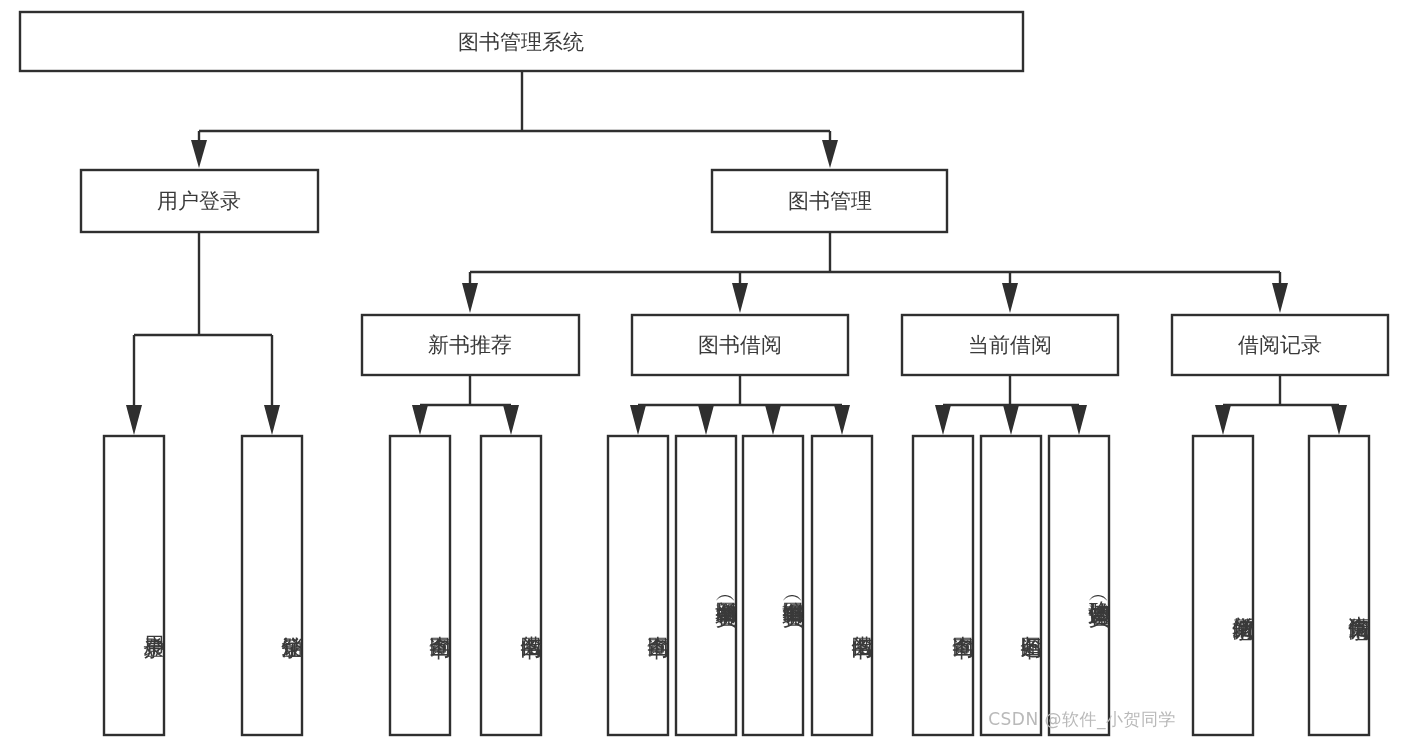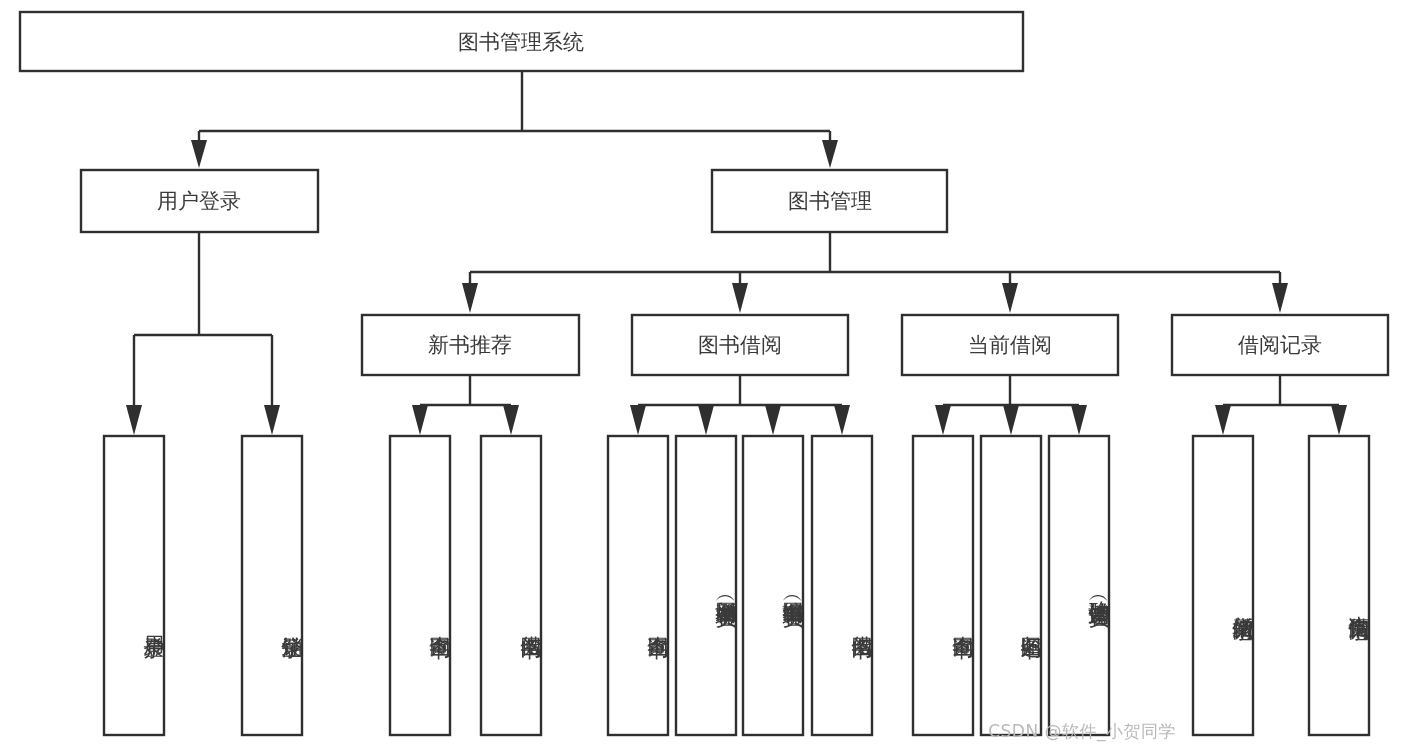--- a/index.html
+++ b/index.html
@@ -61,21 +61,21 @@
     display: flex;
     align-items: flex-start;
     justify-content: center;
     text-align: center;
     white-space: nowrap;
     pointer-events: none;
   }
   .watermark {
     position: absolute;
     right: 8px;
-    bottom: 4px;
+    bottom: 16px;
     font-family: "DejaVu Sans", "Liberation Sans", sans-serif;
     font-size: 17px;
     color: #b9b9b9;
     white-space: nowrap;
     letter-spacing: 0.5px;
   }
 </style>
 </head>
 <body>
 

